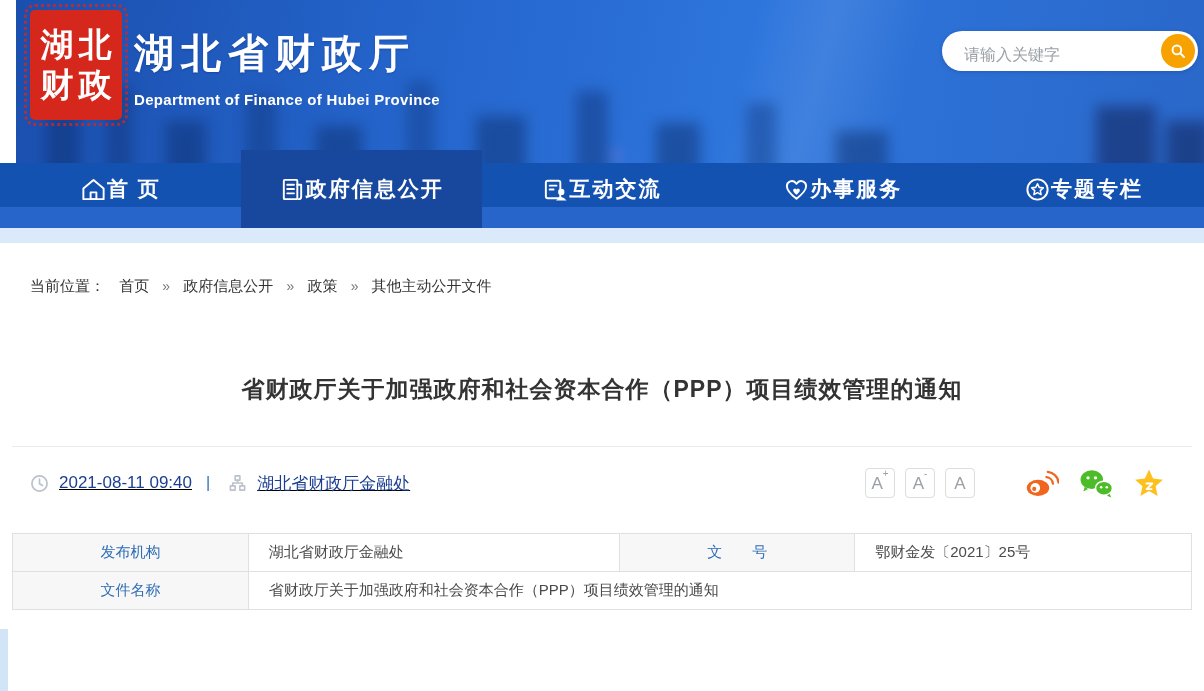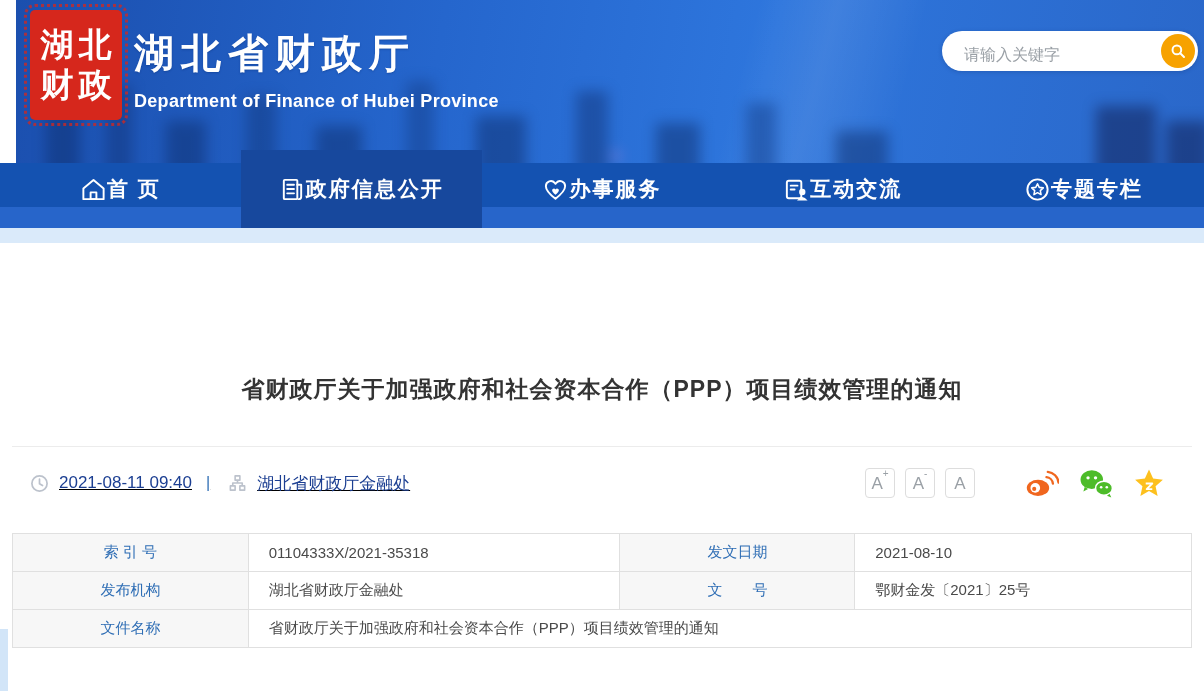--- a/index.html
+++ b/index.html
@@ -28,21 +28,21 @@
       linear-gradient(#101c4e,#101c4e) 1080px 100%/60px 75px no-repeat,
       linear-gradient(#101c4e,#101c4e) 1150px 100%/44px 60px no-repeat,
       radial-gradient(circle at 600px 95px, rgba(255,150,220,.8) 0 4px, transparent 5px) no-repeat;
   }
   .seal { position:absolute; left:14px; top:10px; width:92px; height:110px; background:#d6271c;
     border-radius:5px; outline:3px dotted rgba(214,39,28,.75); outline-offset:3px;
     display:flex; flex-direction:column; align-items:center; justify-content:center; gap:4px; }
   .seal-line { color:#fff; font-size:33px; font-weight:bold; letter-spacing:5px; text-indent:5px; line-height:1.1; }
   .site-title-block { position:absolute; left:118px; top:26px; color:#fff; }
   .site-title { font-size:40px; font-weight:bold; letter-spacing:7px; text-shadow:0 1px 2px rgba(0,40,110,.35); }
-  .site-subtitle { margin-top:10px; font-size:18px; font-weight:bold; letter-spacing:.3px; }
+  .site-subtitle { margin-top:10px; font-size:15px; font-weight:bold; letter-spacing:.3px; }
   .searchbox { position:absolute; left:926px; top:31px; width:256px; height:40px; background:#fff;
     border-radius:20px; display:flex; align-items:center; box-shadow:0 1px 4px rgba(10,40,100,.25); }
   .searchbox input { flex:1; border:none; outline:none; background:transparent; font-size:16px;
     color:#333; padding:0 44px 0 22px; font-family:Liberation Sans, sans-serif;margin-top:8px; }
   .searchbox input::placeholder { color:#9aa0a6; }
   .search-btn { position:absolute; right:3px; top:3px; width:34px; height:34px; border:none; cursor:pointer;
     border-radius:50%; background:#f7a200; display:flex; align-items:center; justify-content:center; }
 
   
   .main-nav { position:absolute; top:150px; left:0; width:1204px; height:78px; }
@@ -138,58 +138,68 @@
               <line x1="8.5" y1="13.5" x2="15.5" y2="13.5"></line>
               <line x1="8.5" y1="18" x2="15.5" y2="18"></line>
             <path d="M19 9 h4 v12.5 a2.5 2.5 0 0 1 -2.5 2.5"></path>
           </svg>
         </span>
         <span class="nav-label">政府信息公开</span>
       </div>
 
       <div class="nav-item">
         <span style="display:flex;">
-          <svg width="27" height="27" viewBox="0 0 28 28" fill="none" stroke="#fff" stroke-width="2" stroke-linejoin="round">
-            <path d="M14 23.5 C7.5 18.5 4 14.5 4 10.5 a5.2 5.2 0 0 1 9.2 -3.3 l.8 .9 l.8 -.9 a5.2 5.2 0 0 1 9.2 3.3 c0 4 -3.5 8 -10 13 z"></path>
-            <path d="M14 19.5 c-2.3 -1.8 -3.5 -3.2 -3.5 -4.6 a1.9 1.9 0 0 1 3.3 -1.2 l.2 .2 l.2 -.2 a1.9 1.9 0 0 1 3.3 1.2 c0 1.4 -1.2 2.8 -3.5 4.6 z" fill="#fff" stroke="none"></path>
-          </svg>
-        </span>
-        <span class="nav-label">办事服务</span>
-      </div>
-
-      <div class="nav-item">
-        <span style="display:flex;">
           <svg width="27" height="27" viewBox="0 0 28 28" fill="none" stroke="#fff" stroke-width="2" stroke-linejoin="round" stroke-linecap="round">
             <rect x="4" y="5" width="15" height="18" rx="2"></rect>
             <line x1="8" y1="10" x2="15" y2="10"></line>
               <line x1="8" y1="14" x2="12" y2="14"></line>
             <circle cx="20" cy="16.5" r="3.3" fill="#fff" stroke="none"></circle>
             <path d="M14.5 25.5 q5.5 -7.5 11 0 z" fill="#fff" stroke="none"></path>
           </svg>
         </span>
         <span class="nav-label">互动交流</span>
       </div>
 
       <div class="nav-item">
         <span style="display:flex;">
           <svg width="27" height="27" viewBox="0 0 28 28" fill="none" stroke="#fff" stroke-width="2" stroke-linejoin="round">
+            <path d="M14 23.5 C7.5 18.5 4 14.5 4 10.5 a5.2 5.2 0 0 1 9.2 -3.3 l.8 .9 l.8 -.9 a5.2 5.2 0 0 1 9.2 3.3 c0 4 -3.5 8 -10 13 z"></path>
+            <path d="M14 19.5 c-2.3 -1.8 -3.5 -3.2 -3.5 -4.6 a1.9 1.9 0 0 1 3.3 -1.2 l.2 .2 l.2 -.2 a1.9 1.9 0 0 1 3.3 1.2 c0 1.4 -1.2 2.8 -3.5 4.6 z" fill="#fff" stroke="none"></path>
+          </svg>
+        </span>
+        <span class="nav-label">办事服务</span>
+      </div>
+
+      <div class="nav-item">
+        <span style="display:flex;">
+          <svg width="27" height="27" viewBox="0 0 28 28" fill="none" stroke="#fff" stroke-width="2" stroke-linejoin="round">
             <circle cx="14" cy="14" r="10.5"></circle>
             <path d="M14 8 l1.8 3.8 4.2 .5 -3.1 2.9 .8 4.1 -3.7 -2 -3.7 2 .8 -4.1 -3.1 -2.9 4.2 -.5 z" stroke-width="1.6"></path>
           </svg>
         </span>
         <span class="nav-label">专题专栏</span>
       </div>
 
     </div>
   </nav>
 
   <div class="light-strip"></div>
 
   <main class="content">
 
+    <div class="breadcrumb">
+      <span class="crumb-prefix">当前位置：</span>
+      <a class="crumb-link">首页</a>
+      <span class="crumb-sep">»</span>
+      <a class="crumb-link">政府信息公开</a>
+      <span class="crumb-sep">»</span>
+      <a class="crumb-link">政策</a>
+      <span class="crumb-sep">»</span>
+      <a class="crumb-link">其他主动公开文件</a>
+    </div>
 
     <h1 class="article-title">省财政厅关于加强政府和社会资本合作（PPP）项目绩效管理的通知</h1>
 
     <div class="title-rule"></div>
 
     <div class="meta-row">
       <div class="meta-left">
         <span style="display:flex;">
           <svg width="19" height="19" viewBox="0 0 20 20" fill="none" stroke="#bcc2cc" stroke-width="1.8" stroke-linecap="round">
             <circle cx="10" cy="10" r="8"></circle>
@@ -246,26 +256,20 @@
 
     <table class="doc-table">
       <colgroup>
           <col style="width:236px">
           <col style="width:372px">
           <col style="width:235px">
           <col style="width:337px">
         </colgroup>
       <tbody>
         <tr>
-          <td class="lbl">索 引 号</td>
-          <td class="val">01104333X/2021-35318</td>
-          <td class="lbl">发文日期</td>
-          <td class="val">2021-08-10</td>
-        </tr>
-        <tr>
           <td class="lbl">发布机构</td>
           <td class="val">湖北省财政厅金融处</td>
           <td class="lbl">文　　号</td>
           <td class="val">鄂财金发〔2021〕25号</td>
         </tr>
         <tr>
           <td class="lbl">文件名称</td>
           <td class="val" colspan="3">省财政厅关于加强政府和社会资本合作（PPP）项目绩效管理的通知</td>
         </tr>
       </tbody>

